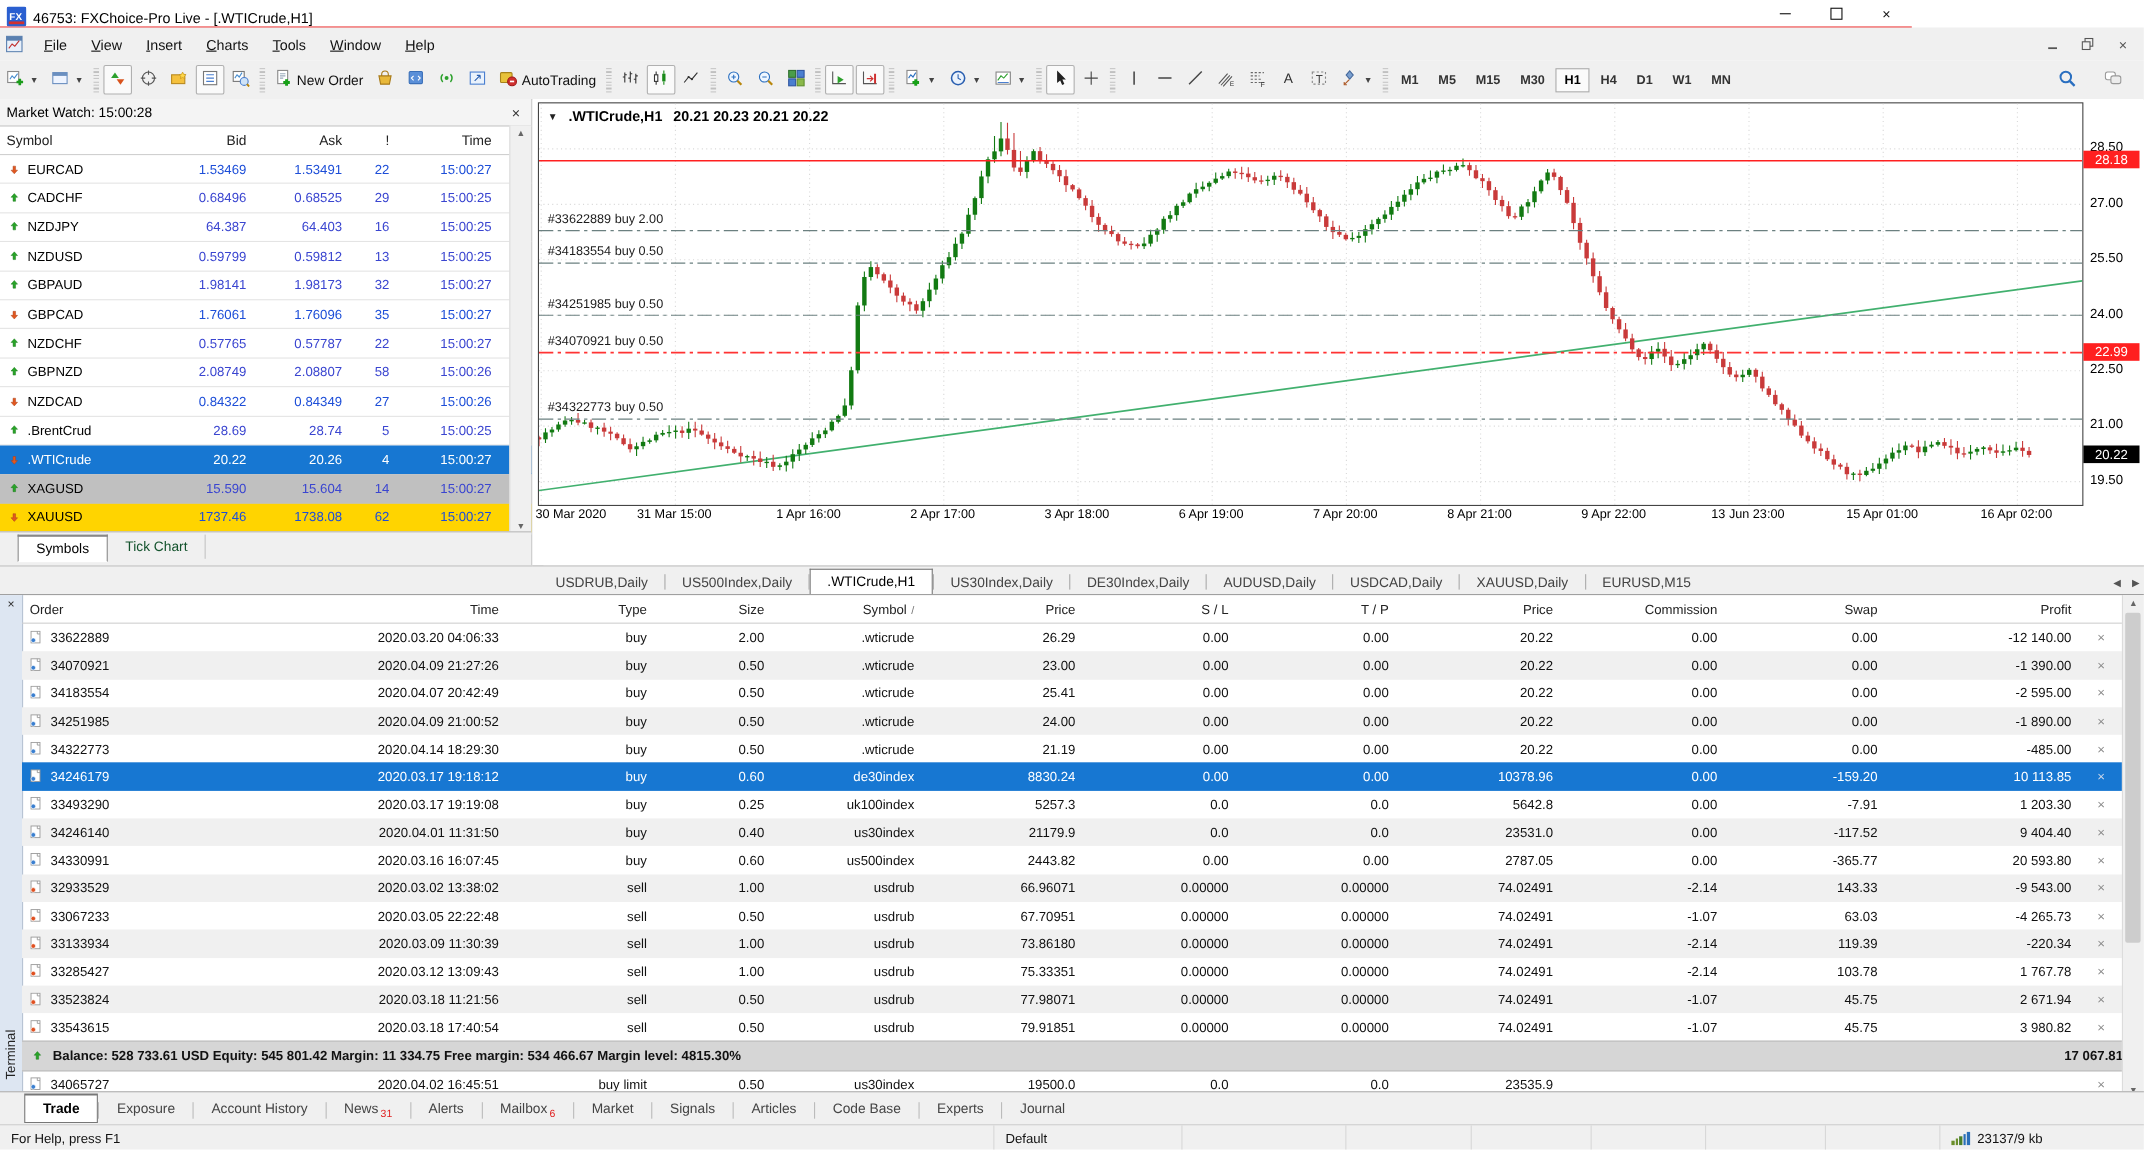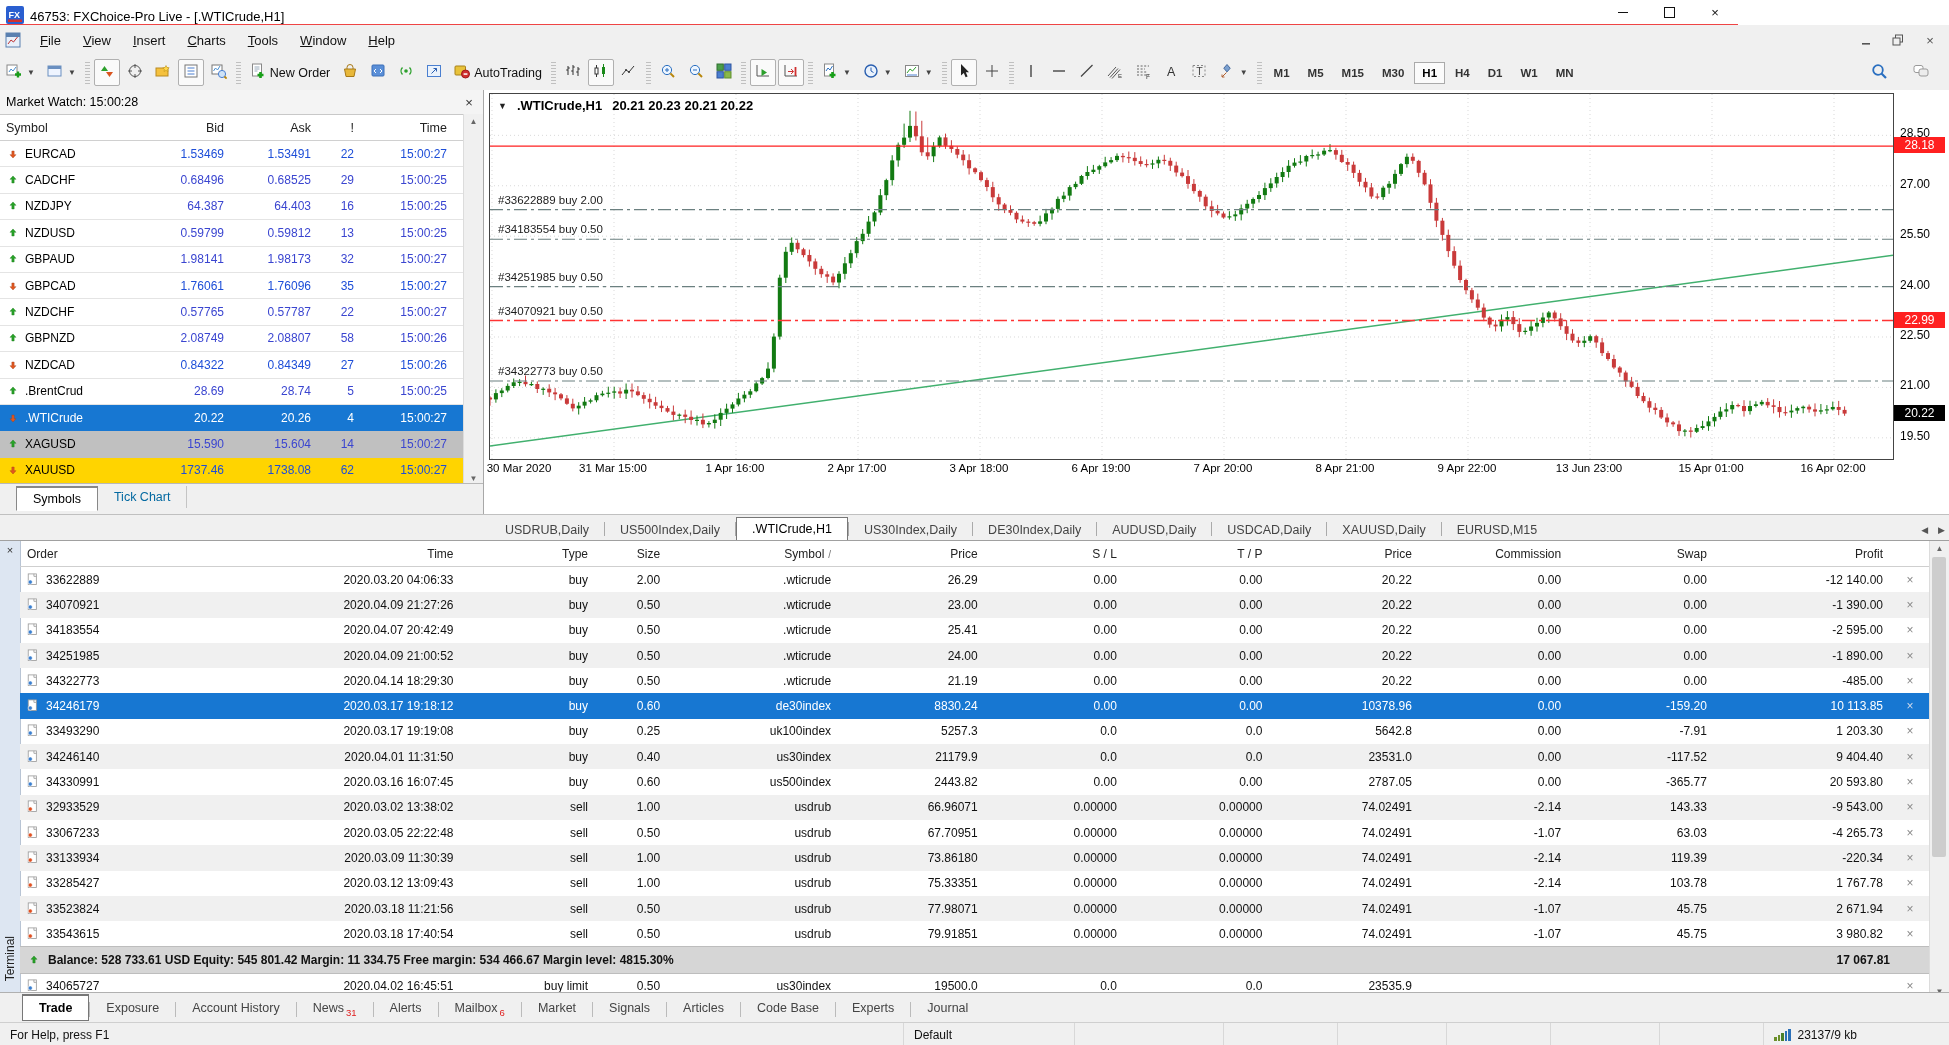--- a/index.html
+++ b/index.html
@@ -40,21 +40,21 @@
   .m0{width:130px;display:flex;align-items:center;gap:5px;color:#000}
   .m1{width:76px;text-align:right}.m2{width:75px;text-align:right}.m3{width:31px;text-align:right}.m4{width:81px;text-align:right}
   .mw-head{font-size:12.5px;color:#222;border-bottom:1px solid #d0d0d0;height:25px}
   .mw-head>span{text-align:right}
   .mw-head .m0{color:#222}
   .tone-red{color:#1d4ed8}.tone-blue{color:#3a45d0}
   .mr.sel{background:#1777d2;border-bottom-color:#1777d2}
   .mr.sel span,.mr.sel .m0{color:#fff !important}
   .mw-scroll{position:absolute;right:0;top:24px;width:19px;bottom:28px;background:#f0f0f0;border-left:1px solid #dcdcdc;display:flex;flex-direction:column;justify-content:space-between;align-items:center;font-size:8px;color:#666;padding:3px 0}
   .mw-tabs{position:absolute;left:0;bottom:0;width:100%;height:28px;background:#f0f0f0;border-top:1px solid #b8b8b8;display:flex;align-items:flex-start;padding-top:2px}
-  .stab{padding:4px 16px;color:#0369a1;font-size:12.5px;border-right:1px solid #c4c4c4}
+  .stab{padding:4px 16px;color:#14532d;font-size:12.5px;border-right:1px solid #c4c4c4}
   .stab.active{background:#fff;border:1px solid #888;border-top-width:2px;color:#000;margin-left:16px;border-bottom-color:#fff}
   
   .chartwin{left:484px;top:90px;width:1465px;height:424px;background:#fff}
   .plot{position:absolute;left:5px;top:3px;width:1403px;height:365px;border:1px solid #444;background:#fff}
   .chart-info{position:absolute;left:8px;top:4px;font-weight:bold;font-size:13px;color:#000;display:flex;gap:10px;align-items:center}
   .oc-dd{font-size:9px;color:#222}
   .oline-lbl{position:absolute;font-size:11.5px;color:#1c1c1c;white-space:nowrap}
   .paxis-lbl{position:absolute;left:1416px;width:48px;font-size:12px;color:#000}
   .pbadge{position:absolute;left:1410px;width:51px;font-size:12px;color:#fff;text-align:center;padding:1px 0}
   .taxis{position:absolute;left:5px;top:372px;width:1403px;height:18px;font-size:11.5px;color:#000}
@@ -73,30 +73,30 @@
   .tstrip .x{font-size:11px;color:#333;margin-top:3px}
   .tstrip .vlab{margin-top:auto;margin-bottom:12px;writing-mode:vertical-rl;transform:rotate(180deg);font-size:12px;color:#222}
   .tgrid{position:absolute;left:20px;top:0;right:19px;bottom:0;overflow:hidden}
   .tr{display:flex;align-items:center;height:25.3px;white-space:nowrap}
   .tr>span{padding:0 7px;overflow:hidden;text-overflow:clip}
   .tr.head{height:25px;border-bottom:1px solid #cfcfcf;color:#222}
   .tr.alt{background:#f0f0f0}
   .tr.sel{background:#1777d2;color:#fff}
   .tr.sel .xbtn{color:#cfd9ea}
   .c0{width:190px;display:flex;align-items:center;gap:6px}
-  .c1{width:255px;text-align:right}.c2{width:130px;text-align:right}.c3{width:100px;text-align:center}
+  .c1{width:255px;text-align:right}.c2{width:130px;text-align:right}.c3{width:100px;text-align:right}
   .c4{width:132px;text-align:right}.c5{width:143px;text-align:right}.c6{width:135px;text-align:right}
   .c7{width:142px;text-align:right}.c8{width:146px;text-align:right}.c9{width:146px;text-align:right}
   .c10{width:142px;text-align:right}.c11{width:175px;text-align:right}
   .c12{width:28px;text-align:center}
   .xbtn{color:#8a8a8a;font-size:12px}
   .sort{color:#777;font-size:10px;margin-left:4px}
   .balrow{display:flex;align-items:center;height:25.3px;background:#d6d6d6;border-top:1px solid #bdbdbd;border-bottom:1px solid #bdbdbd;font-weight:bold}
   .balrow .btext{padding-left:7px;display:flex;align-items:center;gap:7px}
-  .balrow .bprofit{margin-left:auto;padding-right:40px}
+  .balrow .bprofit{margin-left:auto;}
   .term-scroll{position:absolute;right:0;top:0;width:19px;height:100%;background:#f0f0f0;border-left:1px solid #dcdcdc;font-size:8px;color:#666;display:flex;flex-direction:column;align-items:center;justify-content:space-between;padding:3px 0}
   .thumb{position:absolute;left:2px;top:16px;width:14px;height:300px;background:#cdcdcd;border-radius:2px}
   
   .btabs{left:0;top:992px;width:1949px;height:30px;background:#f0f0f0;border-top:1px solid #b0b0b0;display:flex;align-items:flex-start;padding-top:3px;padding-left:22px}
   .btab{padding:5px 16px;color:#444;font-size:12.5px;display:flex;align-items:flex-start}
   .btab.active{background:#fff;border:1px solid #777;border-top-width:2px;color:#000;font-weight:bold;margin-top:-2px}
   .badge{color:#e02020;font-size:9.5px;margin-left:2px;margin-top:6px}
   .bdiv{width:1px;height:15px;background:#bbb;margin-top:6px}
   
   .status{left:0;top:1022px;width:1949px;height:23px;background:#f0f0f0;border-top:1px solid #cfcfcf;display:flex;align-items:center}

